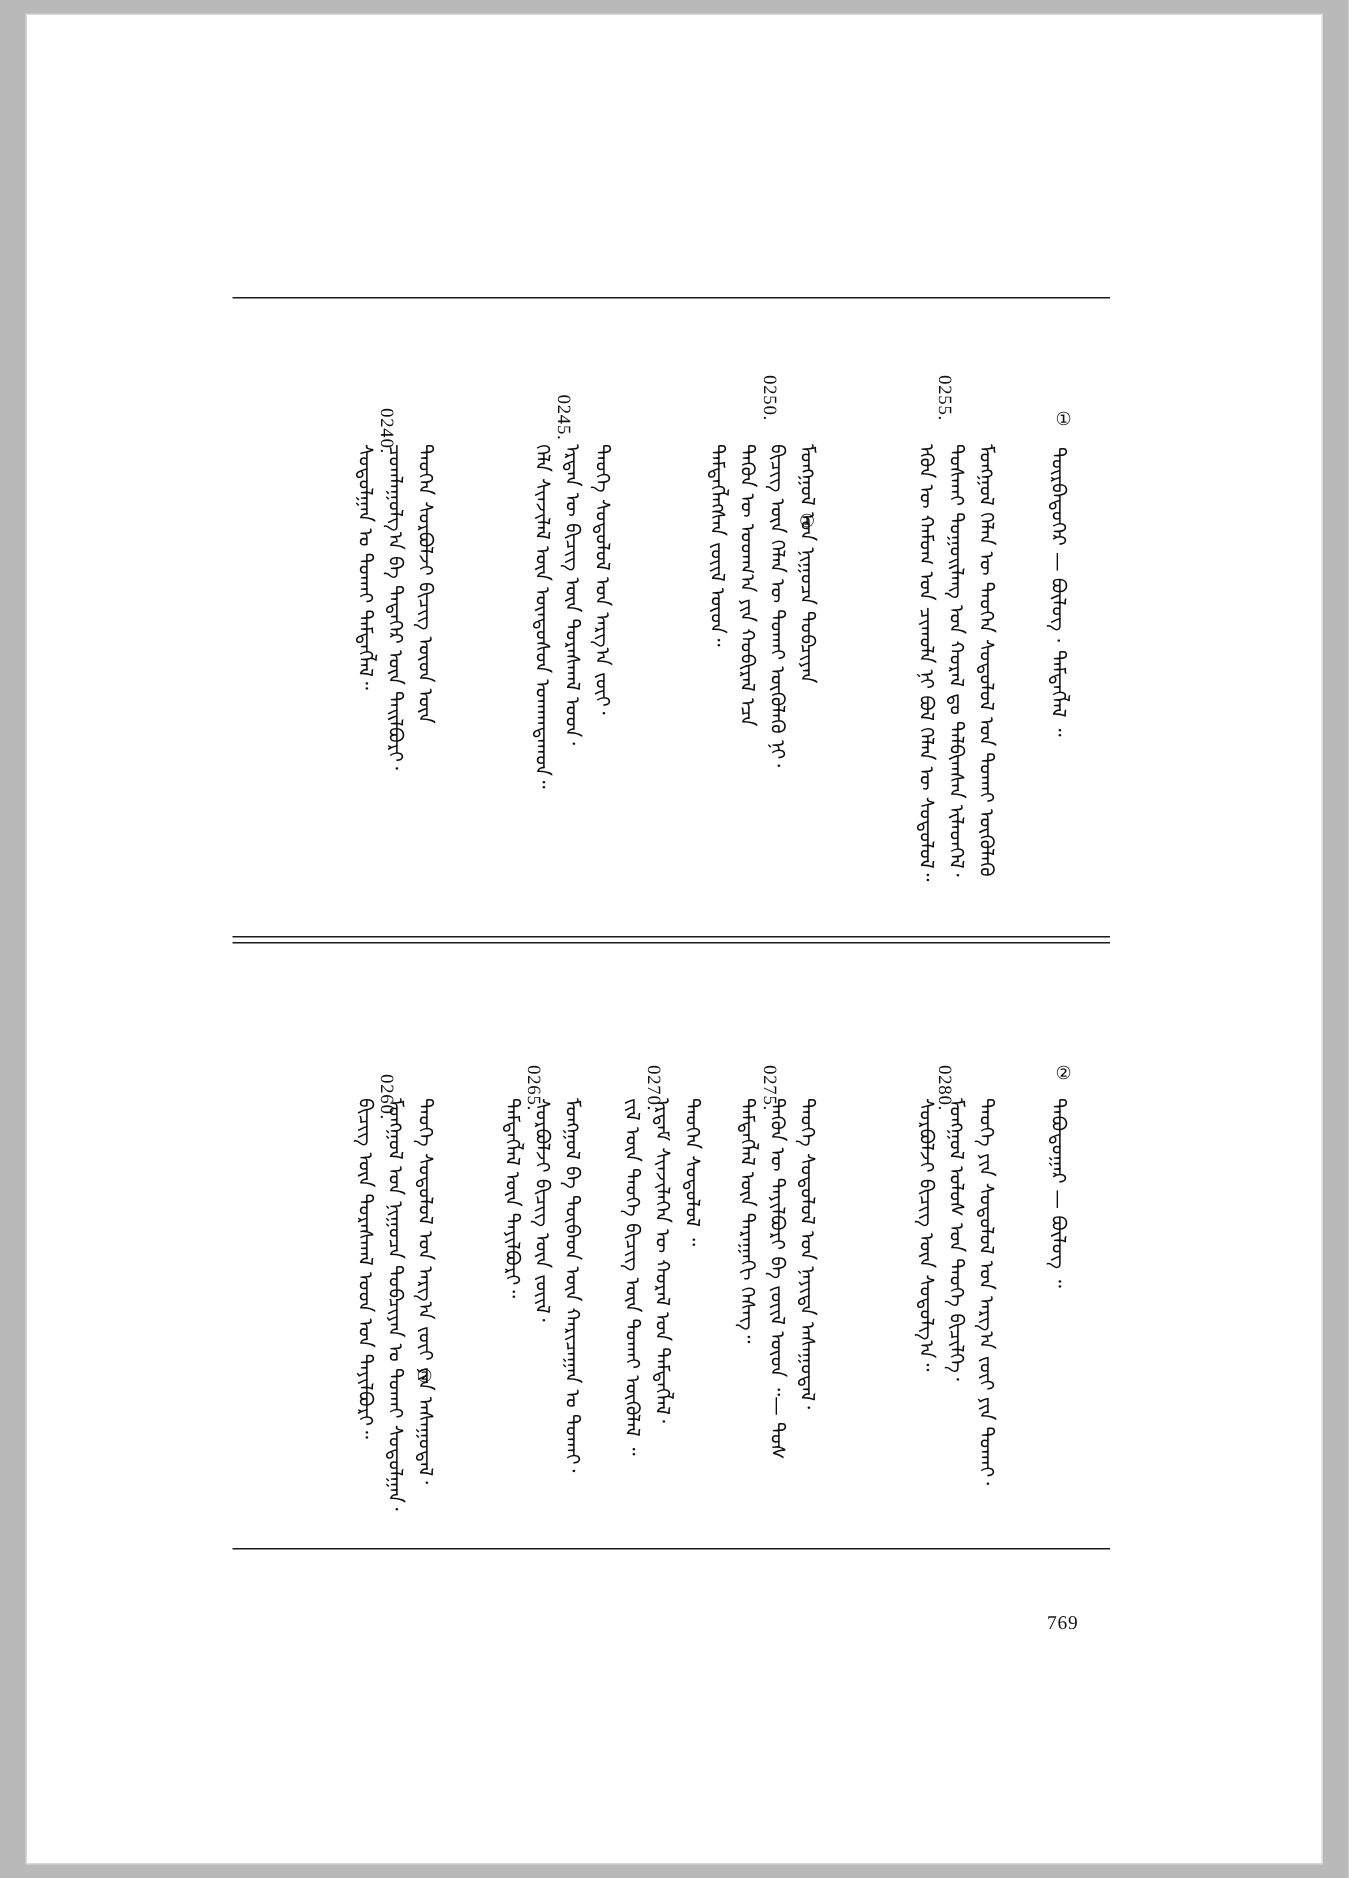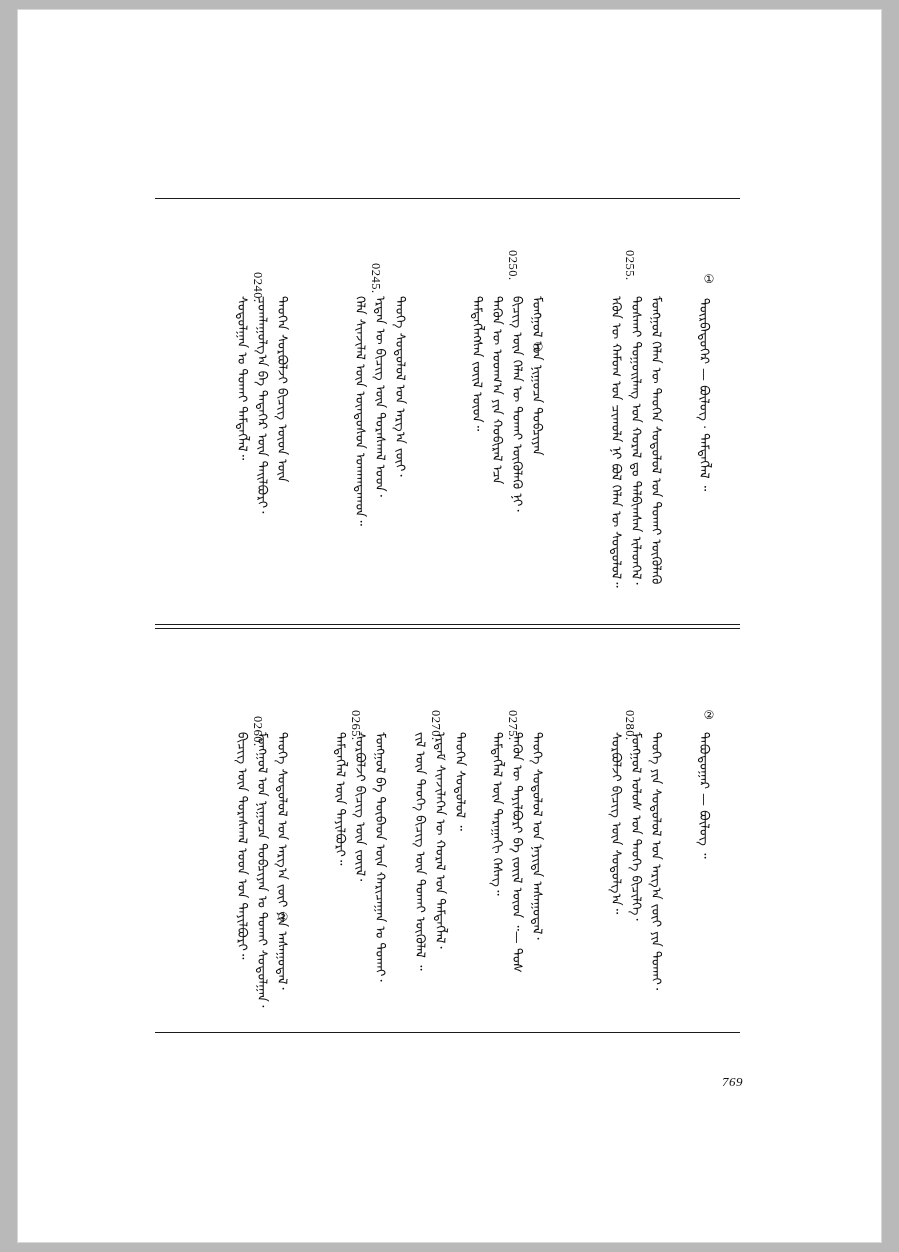--- a/index.html
+++ b/index.html
@@ -132,15 +132,15 @@
     <div class="mong-line" style="left:336px; top:722px;">ᠰᠤᠷᠪᠤᠯᠵᠢ ᠪᠢᠴᠢᠭ ᠦᠨ ᠵᠦᠢᠯ᠂</div>
     <div class="mong-line" style="left:316px; top:722px;">ᠲᠡᠮᠳᠡᠭᠯᠡᠯ ᠦᠨ ᠲᠠᠶᠢᠯᠪᠤᠷᠢ᠃</div>
 
     <div class="num" style="left:232px; top:706px;">0260.</div>
     <div class="circnum" style="left:258px; top:900px;">②</div>
     <div class="mong-line" style="left:258px; top:722px;">ᠲᠡᠦᠬᠡ ᠰᠤᠳᠤᠯᠤᠯ ᠤᠨ ᠠᠷᠭ᠎ᠠ ᠵᠦᠢ ᠶᠢᠨ ᠠᠰᠠᠭᠤᠳᠠᠯ᠂</div>
     <div class="mong-line" style="left:238px; top:722px;">ᠮᠣᠩᠭᠣᠯ ᠤᠨ ᠨᠢᠭᠤᠴᠠ ᠲᠣᠪᠴᠢᠶᠠᠨ ᠤ ᠲᠤᠬᠠᠢ ᠰᠤᠳᠤᠯᠭᠠᠨ᠂</div>
     <div class="mong-line" style="left:218px; top:722px;">ᠪᠢᠴᠢᠭ ᠦᠨ ᠳᠤᠷᠠᠰᠬᠠᠯ ᠤᠳ ᠤᠨ ᠲᠠᠶᠢᠯᠪᠤᠷᠢ᠃</div>
   </div>
 
-  <div class="folio" style="left:704px; top:1064px;font-style:italic;">769</div>
+  <div class="folio" style="left:680px; top:1064px;">769</div>
 
 </div>
 
 </body></html>

